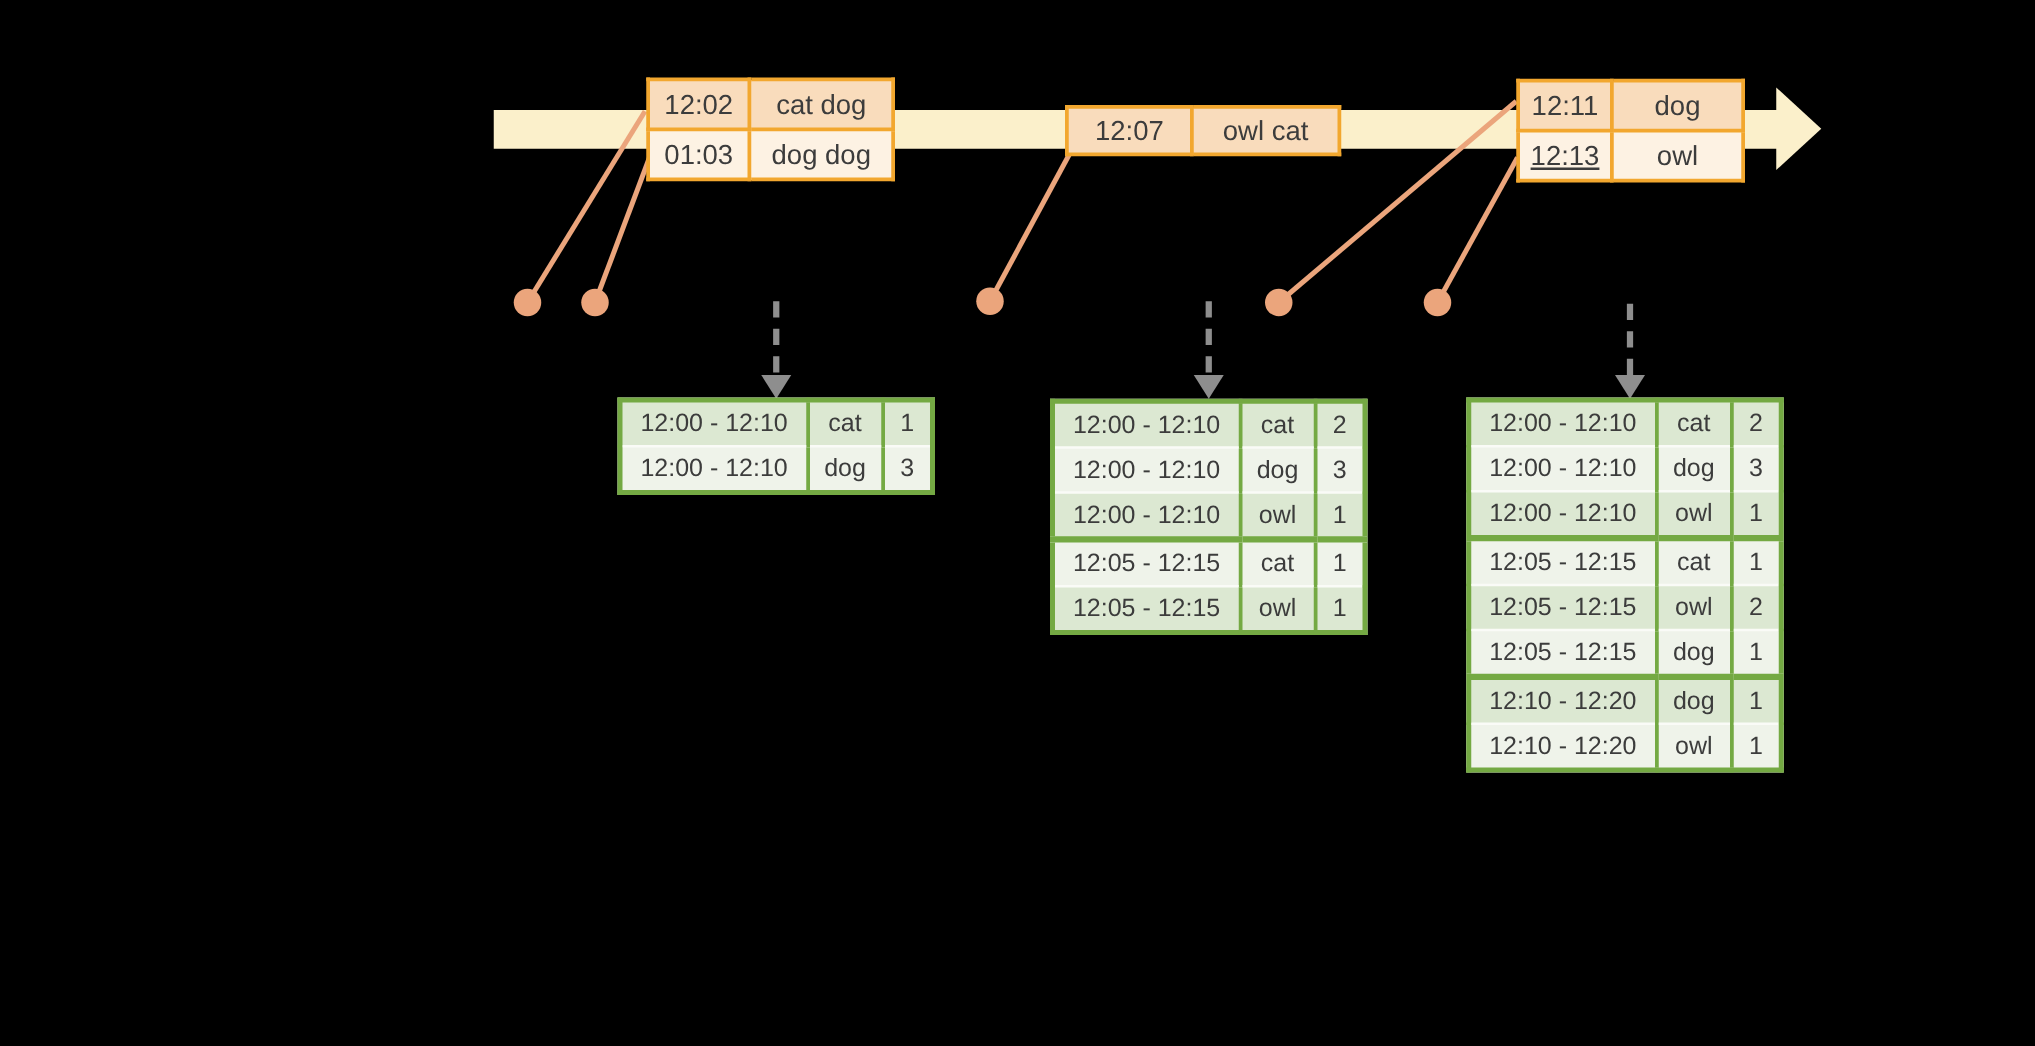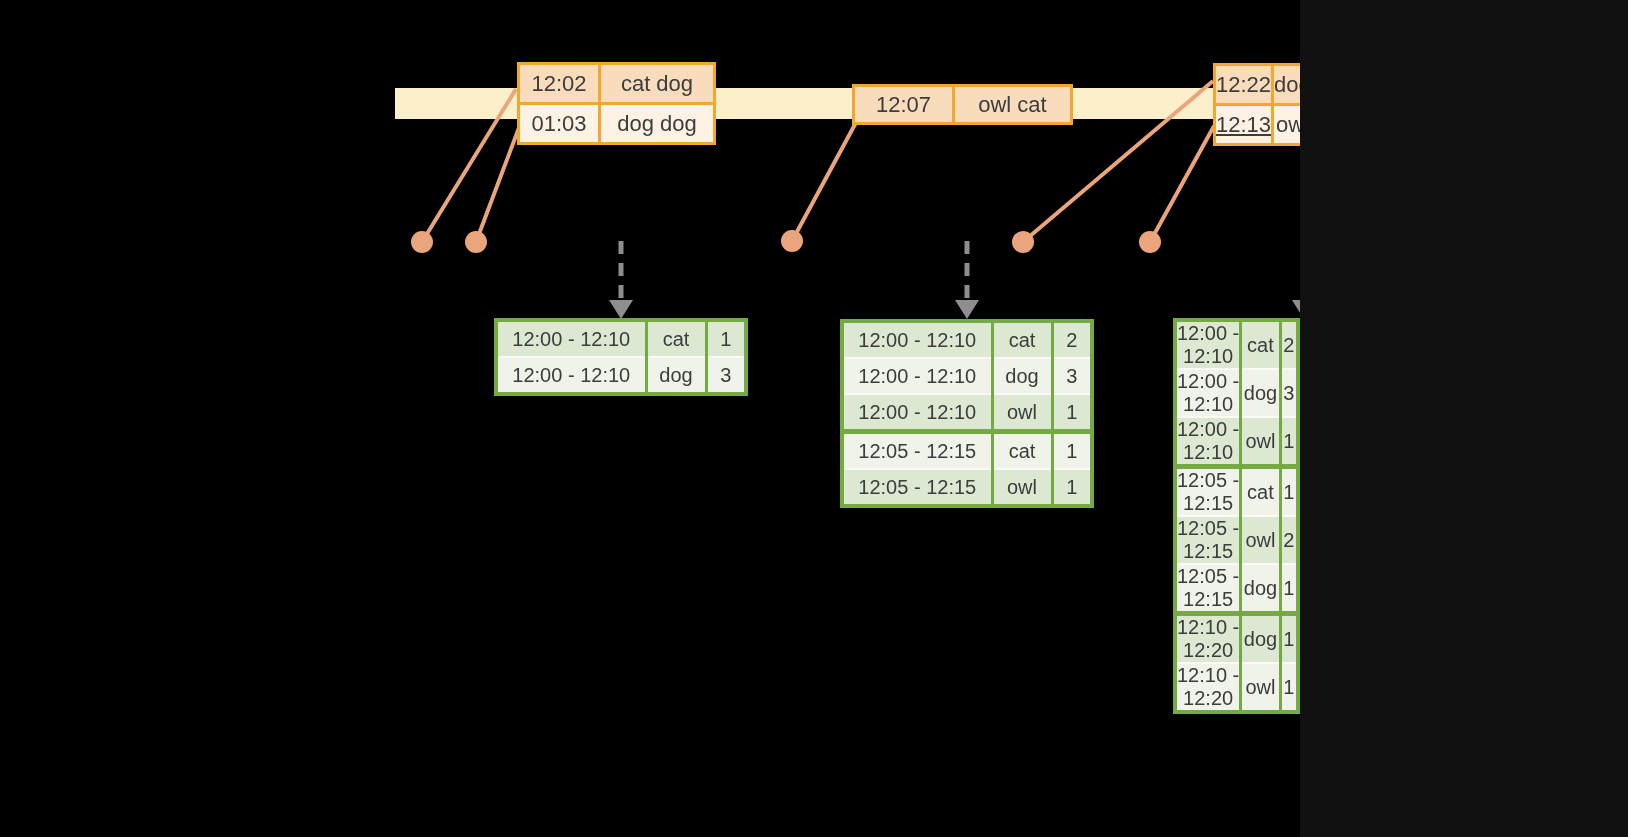--- a/index.html
+++ b/index.html
@@ -10,21 +10,21 @@
     --c-bar:#FBF0CB;
     --c-conn:#EBA57C;
     --c-arrow:#8E8E8E;
     --c-res-border:#74A943;
     --c-res-dark:#DCE8D2;
     --c-res-light:#EFF3EA;
     --c-text:#3C3C3C;
   }
   html,body{margin:0;padding:0;background:#111;}
   .canvas{
-    position:relative;width:1300px;height:837px;background:var(--c-bg);
+    position:relative;width:1628px;height:837px;background:var(--c-bg);
     overflow:hidden;font-family:"Liberation Sans",sans-serif;color:var(--c-text);
   }
   
   .timeline-bar{position:absolute;left:395px;top:88px;width:1028px;height:31px;background:var(--c-bar);z-index:1;}
   .timeline-arrowhead{position:absolute;left:1421px;top:70px;width:0;height:0;z-index:1;
     border-top:33px solid transparent;border-bottom:33px solid transparent;border-left:36px solid var(--c-bar);}
   
   .connector-layer{position:absolute;left:0;top:0;z-index:2;}
   
   table{border-collapse:collapse;table-layout:fixed;}
@@ -108,21 +108,21 @@
       </tbody>
   </table>
 
   <table class="event-table" style="left:1213px;top:63px;">
     <colgroup>
         <col style="width:75px">
         <col style="width:105px">
       </colgroup>
     <tbody>
         <tr class="r-even">
-          <td style="height: 37px;">12:22</td>
+          <td style="height: 37px;">12:11</td>
           <td style="height: 37px;">dog</td>
         </tr>
         <tr class="r-odd">
           <td style="height: 37px; text-decoration: underline;">12:13</td>
           <td style="height: 37px;">owl</td>
         </tr>
       </tbody>
   </table>
 
   <table class="result-table" style="left:494px;top:318px;">

